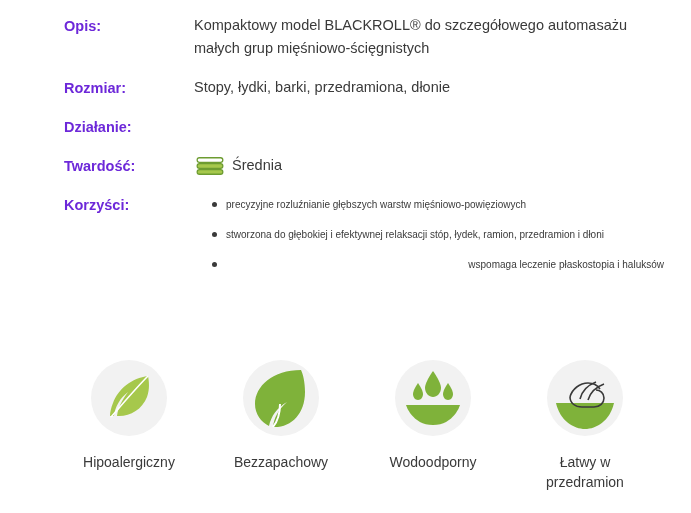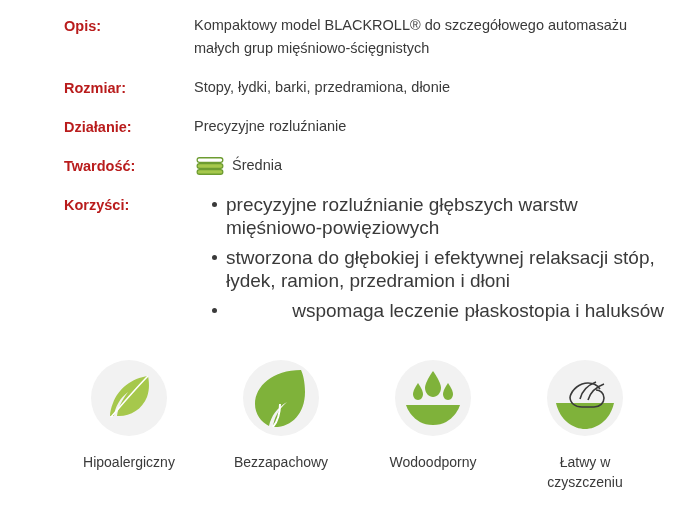--- a/index.html
+++ b/index.html
@@ -28,21 +28,21 @@
   }
   .spec-row {
     display: flex;
     align-items: flex-start;
     margin-bottom: 16px;
   }
   .spec-label {
     flex: 0 0 130px;
     font-size: 14.5px;
     font-weight: bold;
-    color: #b91c1c;
+    color: #6d28d9;
     line-height: 22px;
     padding-top: 1px;
   }
   .spec-value {
     flex: 1 1 auto;
     font-size: 14.5px;
     color: #3a3a3a;
     line-height: 23px;
   }
 
@@ -62,21 +62,21 @@
   
   ul.benefits {
     margin: 0;
     padding: 0 0 0 18px;
     list-style: none;
   }
   ul.benefits li {
     position: relative;
     padding-left: 14px;
     margin-bottom: 7px;
-    font-size: 19px;
+    font-size: 10px;
     line-height: 23px;
     color: #3a3a3a;
   }
   ul.benefits li:last-child { margin-bottom: 0; text-align: right; }
   ul.benefits li::before {
     content: "";
     position: absolute;
     left: 0;
     top: 9px;
     width: 5px;
@@ -134,21 +134,20 @@
       <div class="spec-value">Kompaktowy model BLACKROLL® do szczegółowego automasażu małych grup mięśniowo-ścięgnistych</div>
     </div>
 
     <div class="spec-row">
       <div class="spec-label">Rozmiar:</div>
       <div class="spec-value">Stopy, łydki, barki, przedramiona, dłonie</div>
     </div>
 
     <div class="spec-row">
       <div class="spec-label">Działanie:</div>
-      <div class="spec-value">Precyzyjne rozluźnianie</div>
     </div>
 
     <div class="spec-row">
       <div class="spec-label">Twardość:</div>
       <div class="spec-value">
         <div class="hardness-wrap">
           <svg class="hardness-icon" viewBox="0 0 34 24">
             <rect x="3" y="3" width="28" height="5" rx="2.5" fill="#ffffff" stroke="#6d9c31" stroke-width="1.4"></rect>
             <rect x="3" y="9.5" width="28" height="5" rx="2.5" fill="#a6c84c" stroke="#6d9c31" stroke-width="1.4"></rect>
             <rect x="3" y="16" width="28" height="5" rx="2.5" fill="#a6c84c" stroke="#6d9c31" stroke-width="1.4"></rect>
@@ -209,18 +208,18 @@
     <div class="feature">
       <div class="feature-circle">
         <svg width="70" height="70" viewBox="0 0 70 70">
           <path d="M6 40 C10 58 24 66 35 66 C46 66 60 58 64 40 Z" fill="#7fb23a"></path>
           <path d="M20 34 C22 26 30 20 38 20 C44 20 48 23 50 26" stroke="#3a3a3a" stroke-width="1.6" fill="none"></path>
           <path d="M30 36 C32 28 38 22 46 19" stroke="#3a3a3a" stroke-width="1.6" fill="none"></path>
           <path d="M38 37 C40 30 46 24 54 21" stroke="#3a3a3a" stroke-width="1.6" fill="none"></path>
           <path d="M20 34 C20 40 25 44 32 44 L44 44 C50 44 54 40 54 35 C54 30 50 27 46 27" stroke="#3a3a3a" stroke-width="1.6" fill="none"></path>
         </svg>
       </div>
-      <div class="feature-label">Łatwy w czyszczeniu</div>
+      <div class="feature-label">Łatwy w przedramion</div>
     </div>
 
   </div>
 
 </div>
 
 </body></html>

